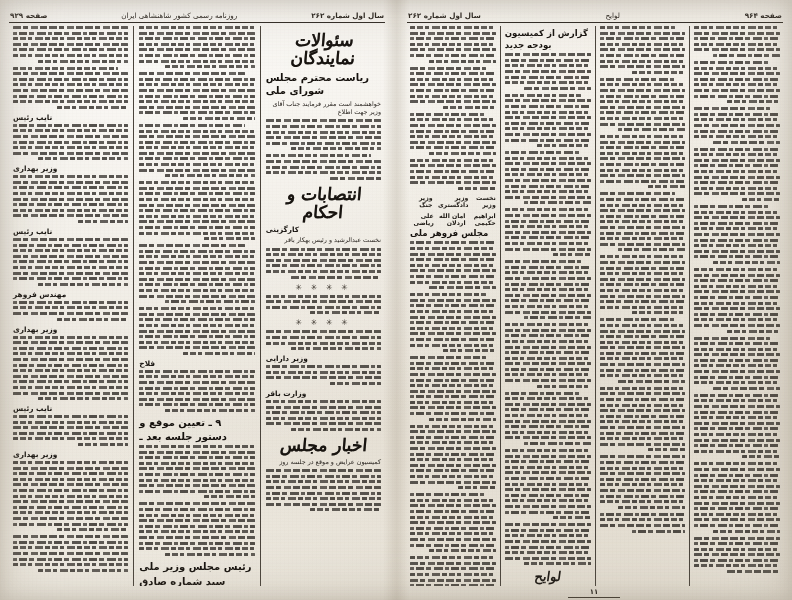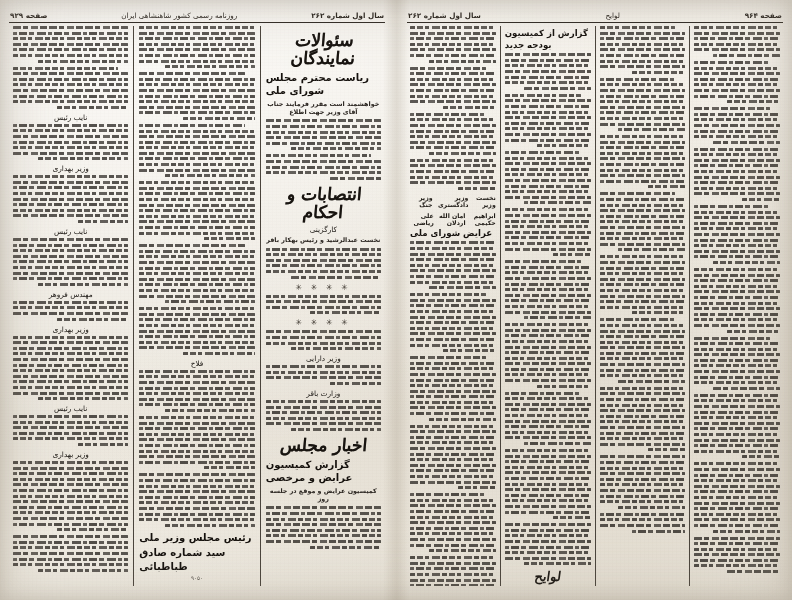--- a/index.html
+++ b/index.html
@@ -74,24 +74,24 @@
     letter-spacing:-.5px;margin:6px 0 3px;
     transform:skewX(-5deg);
     text-shadow:0 0 .6px rgba(20,16,12,.55);
   }
   .hl-bold{
     text-align:left;font-weight:700;font-size:8.6px;color:#15110d;
     line-height:1.35;margin:2px 0 2px;
   }
   .hl-bold.b2{font-size:10px;}
   .hl-sub{
-    text-align:center;font-size:6.4px;color:#2a2520;line-height:1.3;margin:0 0 3px;font-weight:bold;
+    text-align:right;font-size:6.4px;color:#2a2520;line-height:1.3;margin:0 0 3px;
   }
   .hl-mini{
-    text-align:center;font-size:7.4px;font-weight:400;color:#1a1612;margin:4px 0 2px;
+    text-align:left;font-size:7.4px;font-weight:700;color:#1a1612;margin:4px 0 2px;
   }
   .inline-head{
     font-weight:700;font-size:7.2px;color:#15110d;
   }
   .sep-dots{text-align:center;font-size:8px;color:#3a342c;letter-spacing:3px;margin:3px 0;}
 
   
   .para{margin:0 0 4px;}
   .ln{
     height:3px;margin-bottom:2.6px;border-radius:.5px;
@@ -558,21 +558,21 @@
           <span>نخست وزیر</span>
           <span>وزیر دادگستری</span>
           <span>وزیر جنگ</span>
         </div>
         <div class="sig rtltext">
           <span>ابراهیم حکیمی</span>
           <span>امان الله اردلان</span>
           <span>علی ریاضی</span>
         </div>
 
-        <div class="hl-bold rtltext">عرایض شورای ملی</div>
+        <div class="hl-bold rtltext">مجلس فروهر ملی</div>
 
         <div class="para">
           <div class="ln v3"></div>
             <div class="ln"></div>
             <div class="ln v2"></div>
             <div class="ln v3"></div>
           <div class="ln"></div>
             <div class="ln v2"></div>
             <div class="ln v3"></div>
             <div class="ln"></div>
@@ -637,20 +637,24 @@
             <div class="ln v2"></div>
             <div class="ln v3"></div>
             <div class="ln"></div>
           <div class="ln v2"></div>
             <div class="ln v3"></div>
         </div>
       </div>
 
     </div>
 
+    <div class="footer-num rtltext">
+      <span>۱۱</span>
+      <div class="footer-rule"></div>
+    </div>
   </div>
 
   <div class="sheet sheet-right">
 
     <div class="masthead rtltext">
       <span class="mh-item">سال اول شماره ۲۶۲</span>
       <span class="mh-center">روزنامه رسمی کشور شاهنشاهی ایران</span>
       <span class="mh-item">صفحه ۹۲۹</span>
     </div>
     <div class="rule"></div>
@@ -714,21 +718,20 @@
         <div class="para">
           <div class="ln"></div>
             <div class="ln v2"></div>
             <div class="ln v3"></div>
             <div class="ln"></div>
           <div class="ln v2"></div>
             <div class="ln short3"></div>
         </div>
 
         <div class="hl-script rtltext">اخبار مجلس</div>
-        <div class="hl-bold b2 rtltext">گزارش کمیسیون عرایض و مرخصی</div>
         <div class="hl-sub rtltext">کمیسیون عرایض و موقع در جلسه روز</div>
         <div class="para">
           <div class="ln v2"></div>
             <div class="ln v3"></div>
             <div class="ln"></div>
             <div class="ln v2"></div>
           <div class="ln v3"></div>
             <div class="ln"></div>
             <div class="ln v2"></div>
             <div class="ln short"></div>
@@ -810,20 +813,21 @@
         <div class="para">
           <div class="ln v3"></div>
             <div class="ln"></div>
             <div class="ln v2"></div>
             <div class="ln v3"></div>
           <div class="ln"></div>
             <div class="ln v2"></div>
             <div class="ln v3"></div>
             <div class="ln short3"></div>
         </div>
+        <div class="hl-bold b2 rtltext">۹ ـ تعیین موقع و دستور جلسه بعد ـ</div>
         <div class="para">
           <div class="ln"></div>
             <div class="ln v2"></div>
             <div class="ln v3"></div>
             <div class="ln"></div>
           <div class="ln v2"></div>
             <div class="ln v3"></div>
             <div class="ln"></div>
             <div class="ln v2"></div>
           <div class="ln v3"></div>

